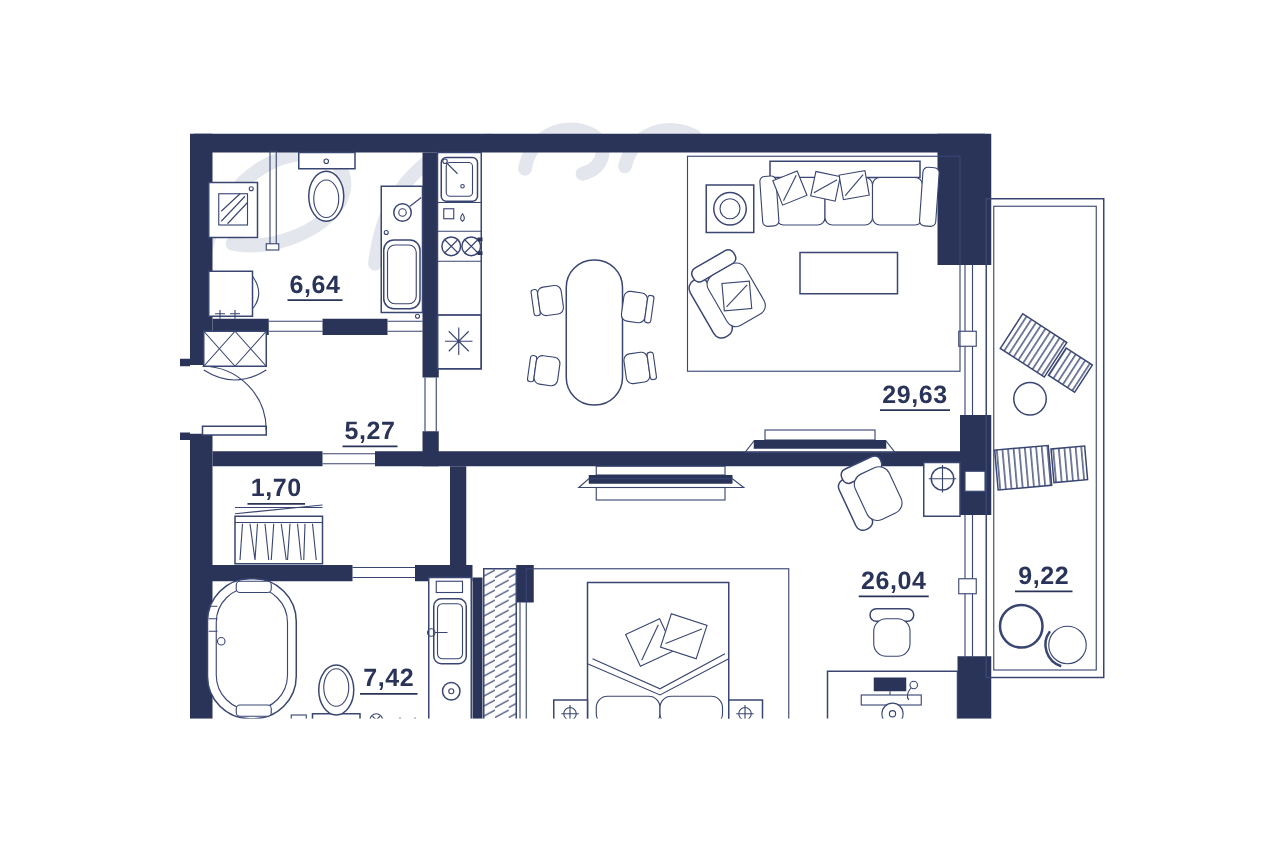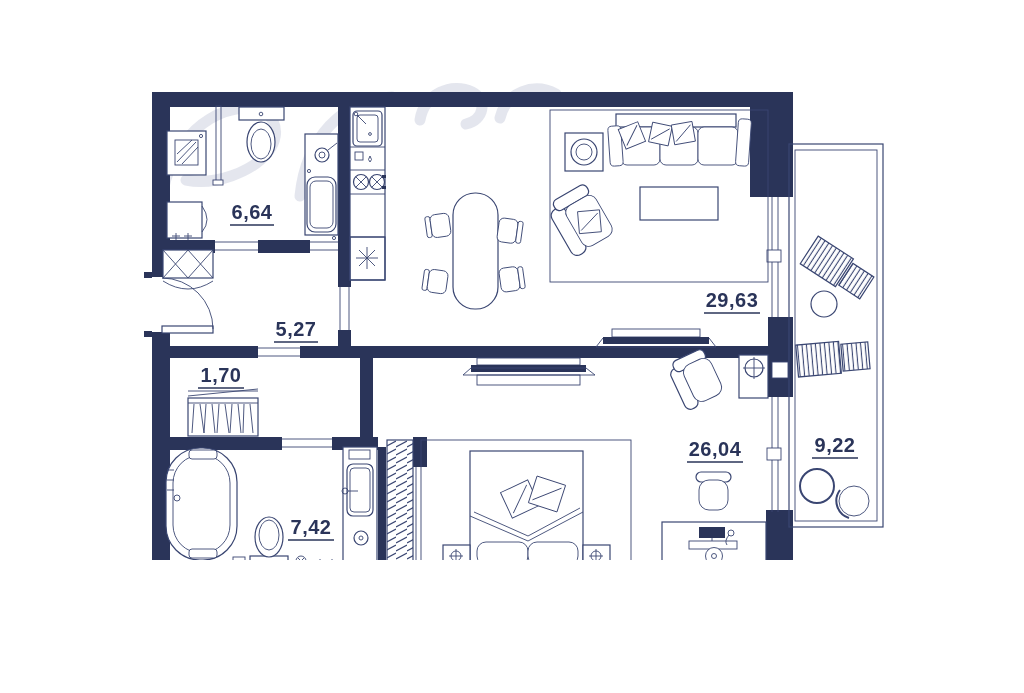--- a/index.html
+++ b/index.html
@@ -1,17 +1,17 @@
 <!DOCTYPE html>
 <html style="--wall: #2a3459; --line: #3a4672; --label: #2a3459; --watermark: #c9cedd; --background: #ffffff;"><head>
 <meta charset="utf-8">
 <style>
   html,body{margin:0;padding:0;background:#fff;}
   #stage{position:relative;width:1024px;height:560px;background:var(--background,#fff);overflow:hidden;
-         font-family:"Liberation Sans",sans-serif;}
+         font-family:"Liberation Sans",sans-serif;margin-top:15px;}
   svg{position:absolute;left:0;top:0;}
   .w{fill:var(--wall);stroke:none;}
   .f{fill:#ffffff;stroke:var(--line);stroke-width:1.2;}
   .fn{fill:none;stroke:var(--line);stroke-width:1.2;}
   .thin{stroke-width:0.9;}
   .thick{stroke-width:2;}
   .dk{fill:var(--wall);stroke:none;}
   .wm{fill:none;stroke:var(--watermark);stroke-width:11;stroke-linecap:round;opacity:.5;}
   text.area{fill:var(--label);font-family:"Liberation Sans",sans-serif;font-size:20px;font-weight:bold;
             letter-spacing:.5px;text-anchor:middle;}

